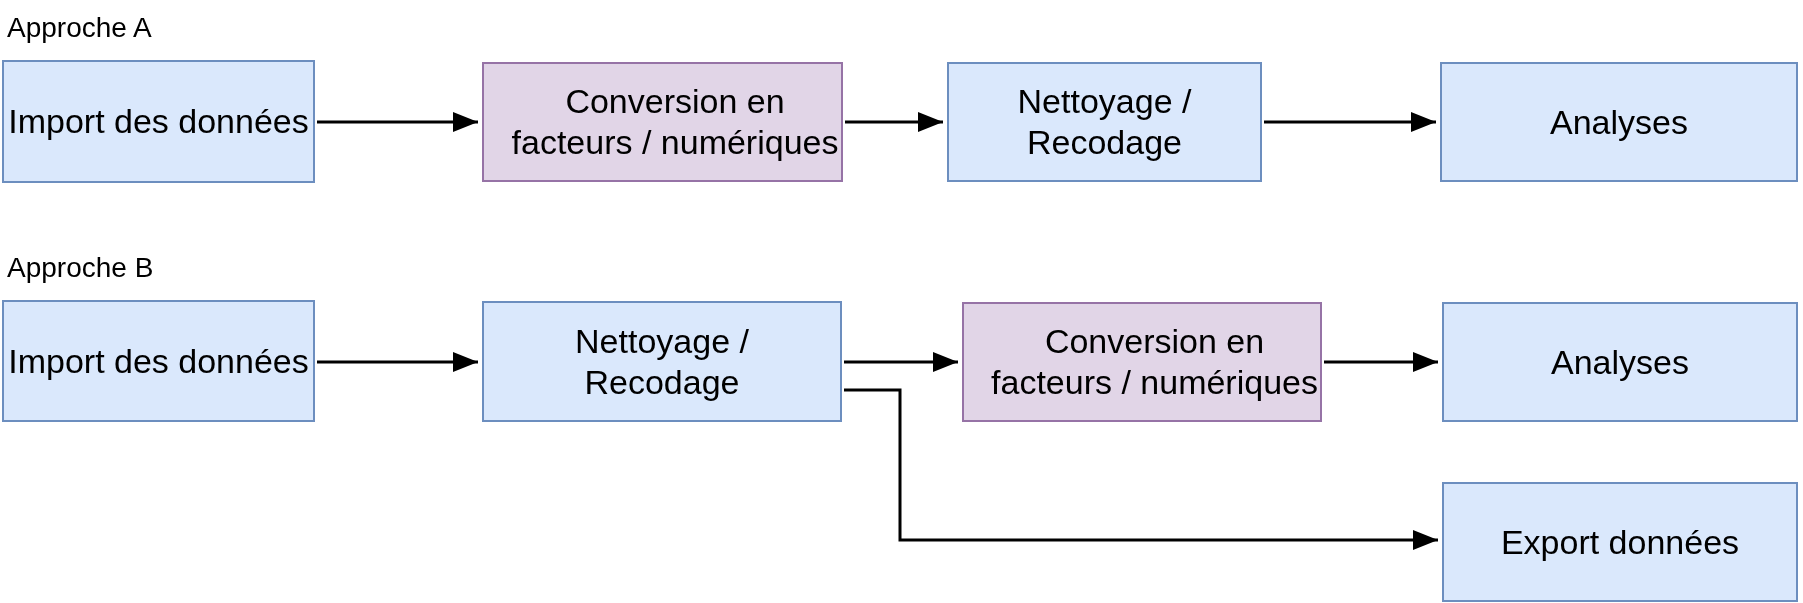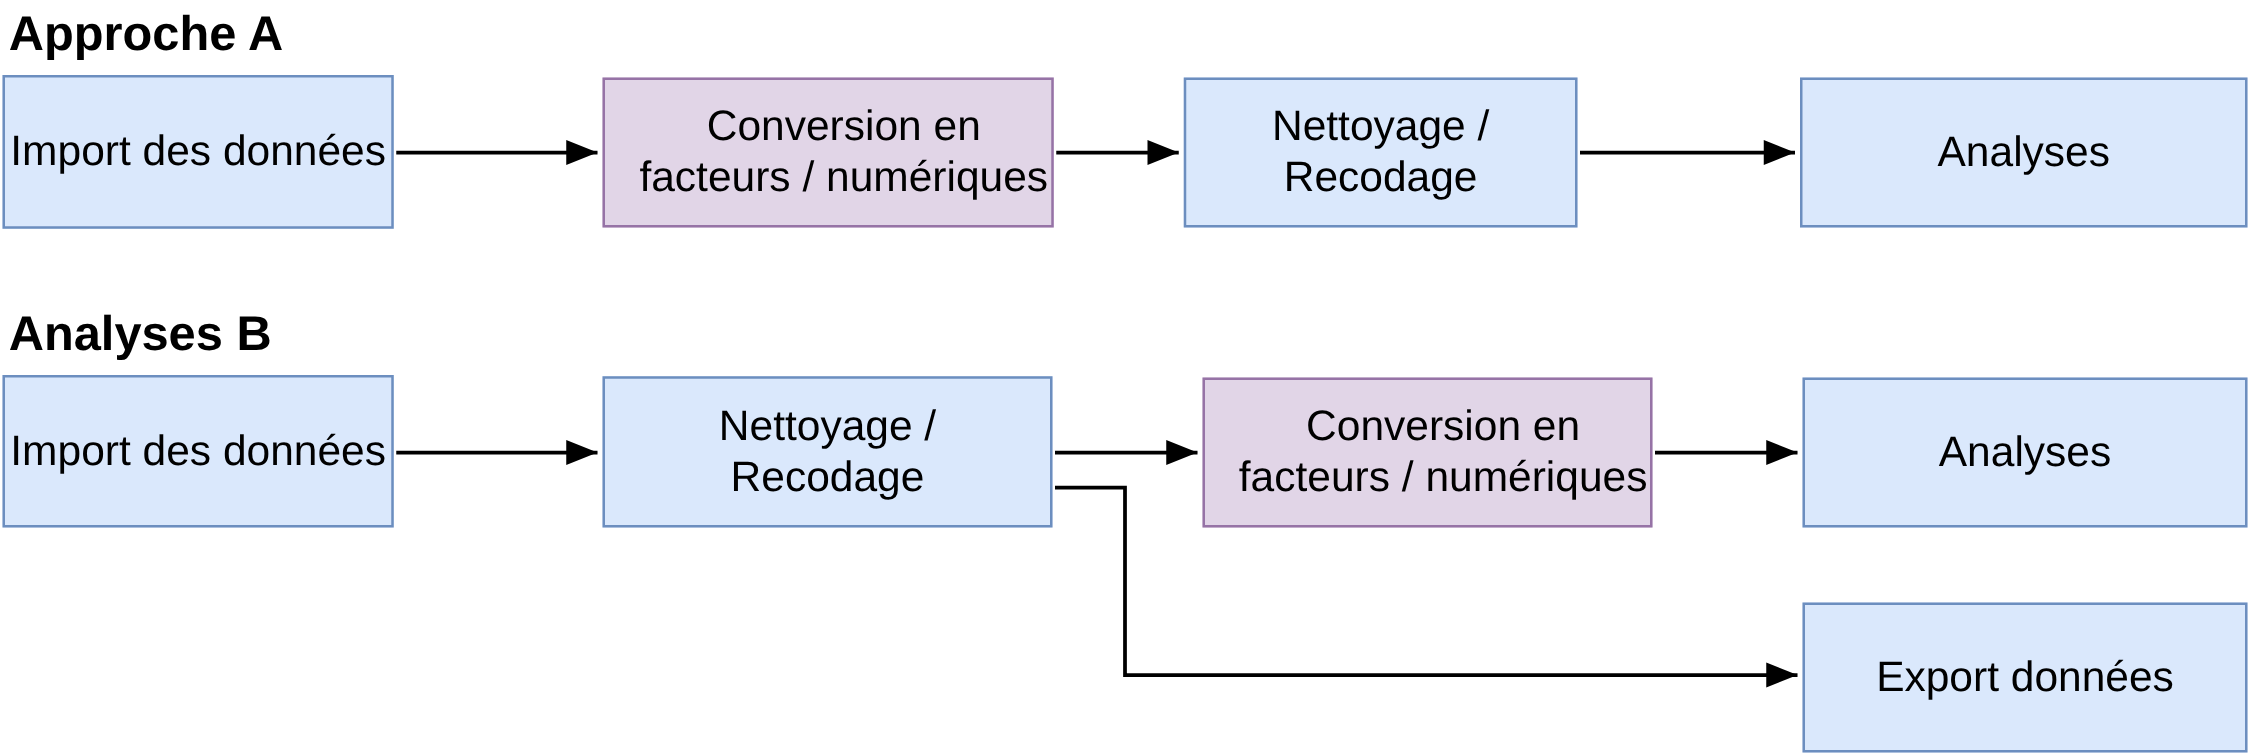--- a/index.html
+++ b/index.html
@@ -11,22 +11,22 @@
     position: relative;
     width: 1803px;
     height: 603px;
     background: var(--background, #ffffff);
     font-family: "Liberation Sans", sans-serif;
     color: var(--text, #000000);
     overflow: hidden;
   }
   .section-title {
     position: absolute;
-    font-size: 39px;
-    font-weight: bold;
+    font-size: 28px;
+    font-weight: normal;
     line-height: 40px;
     white-space: nowrap;
     color: var(--text, #000000);
   }
   .node {
     position: absolute;
     box-sizing: border-box;
     display: flex;
     align-items: center;
     justify-content: center;
@@ -97,21 +97,21 @@
 
   <div class="node blue" style="left:947px; top:62px; width:315px; height:120px;">
     <span class="label">Nettoyage /
 Recodage</span>
   </div>
 
   <div class="node blue" style="left:1440px; top:62px; width:358px; height:120px;">
     <span class="label">Analyses</span>
   </div>
 
-  <div class="section-title" style="left:7px; top:248px;">Analyses B</div>
+  <div class="section-title" style="left:7px; top:248px;">Approche B</div>
 
   <div class="node blue" style="left:2px; top:300px; width:313px; height:122px;">
     <span class="label">Import des données</span>
   </div>
 
   <div class="node blue" style="left:482px; top:301px; width:360px; height:121px;">
     <span class="label">Nettoyage /
 Recodage</span>
   </div>
 

